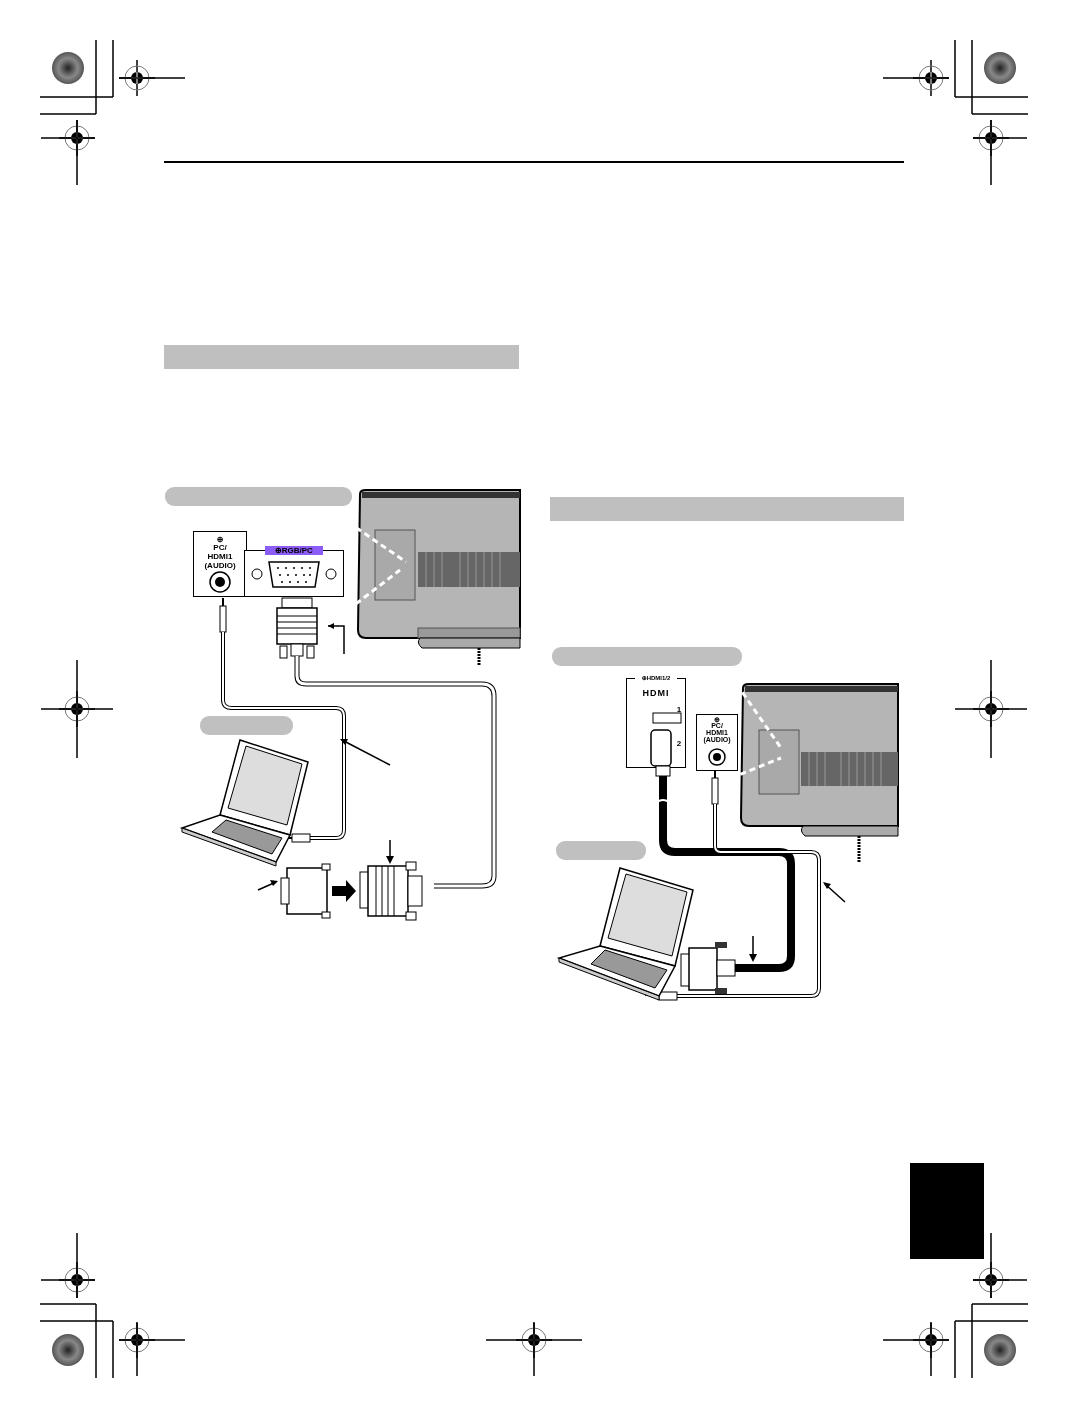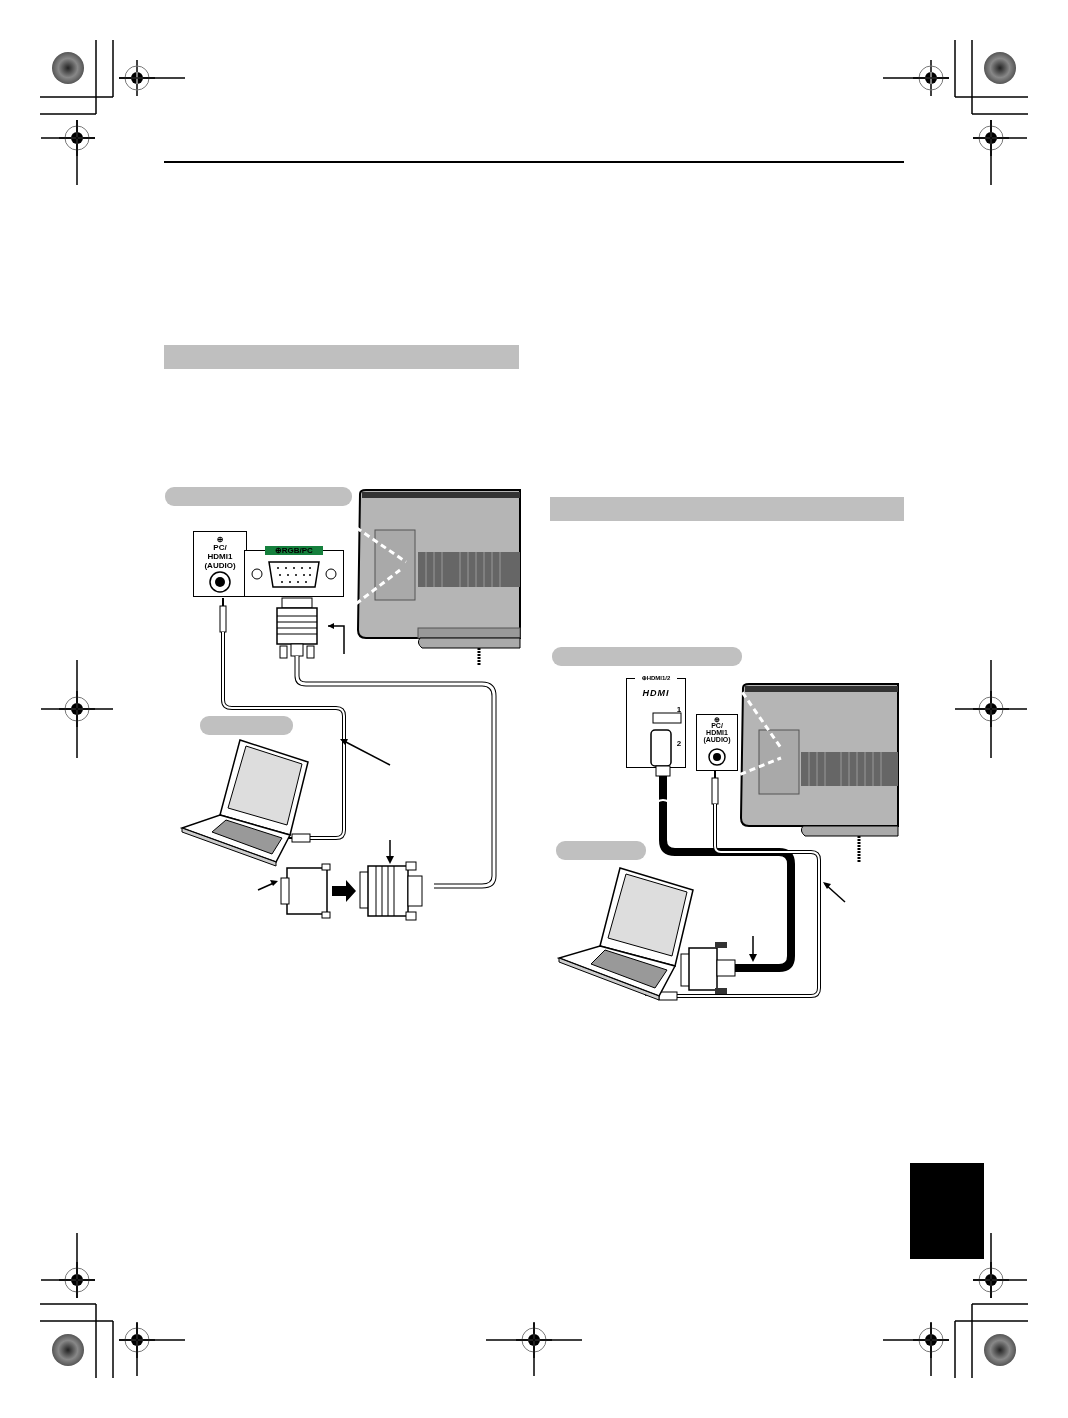--- a/index.html
+++ b/index.html
@@ -109,21 +109,21 @@
     <div class="plabel" style="left:0;top:11px;width:52px;">PC/</div>
     <div class="plabel" style="left:0;top:20px;width:52px;">HDMI1</div>
     <div class="plabel" style="left:0;top:29px;width:52px;">(AUDIO)</div>
     <svg width="52" height="64" style="left:0;top:0;">
       <circle cx="26" cy="50" r="10" fill="#fff" stroke="#000" stroke-width="1.5"></circle>
       <circle cx="26" cy="50" r="5" fill="#000"></circle>
     </svg>
   </div>
 
   <div class="panel" style="left:244px;top:550px;width:98px;height:45px;">
-    <div class="plabel" style="left:20px;top:-5px;width:58px;background:#15803d;">
+    <div class="plabel" style="left:20px;top:-5px;width:58px;background:#8b5cf6;">
       <span>⊕</span><span>RGB/PC</span>
     </div>
     <svg width="98" height="45" style="left:0;top:0;">
       <circle cx="12" cy="23" r="5" fill="#fff" stroke="#000"></circle>
       <circle cx="86" cy="23" r="5" fill="#fff" stroke="#000"></circle>
       <path d="M24 11 L74 11 L70 36 L28 36 Z" fill="#fff" stroke="#000" stroke-width="1.5"></path>
       <g fill="#000">
         <circle cx="33" cy="17" r="1"></circle>
           <circle cx="41" cy="17" r="1"></circle>
           <circle cx="49" cy="17" r="1"></circle>
@@ -232,21 +232,21 @@
     <line x1="98" y1="410" x2="116" y2="402" stroke="#000" stroke-width="1.5"></line>
     <path d="M118 401 l-8 -1 l3 6 z" fill="#000"></path>
   </svg>
 </div>
 
 <div>
   <div class="panel" style="left:626px;top:678px;width:58px;height:88px;">
     <div class="plabel" style="left:8px;top:-5px;width:42px;background:#fff;font-size:6px;">
       <span>⊕</span><span>HDMI1/2</span>
     </div>
-    <div class="plabel" style="left:0;top:10px;width:58px;font-size:9px;letter-spacing:1px;font-style:italic;">HDMI</div>
+    <div class="plabel" style="left:0;top:10px;width:58px;font-size:9px;letter-spacing:1px;">HDMI</div>
     <div class="plabel" style="left:48px;top:26px;width:8px;">1</div>
     <div class="plabel" style="left:48px;top:60px;width:8px;">2</div>
   </div>
   <div class="panel" style="left:696px;top:714px;width:40px;height:55px;">
     <div class="plabel" style="left:0;top:0;width:40px;font-size:7px;">⊕</div>
     <div class="plabel" style="left:0;top:7px;width:40px;font-size:7px;line-height:7px;">PC/</div>
     <div class="plabel" style="left:0;top:14px;width:40px;font-size:7px;line-height:7px;">HDMI1</div>
     <div class="plabel" style="left:0;top:21px;width:40px;font-size:7px;line-height:7px;">(AUDIO)</div>
     <svg width="40" height="55" style="left:0;top:0;">
       <circle cx="20" cy="42" r="8" fill="#fff" stroke="#000" stroke-width="1.5"></circle>

